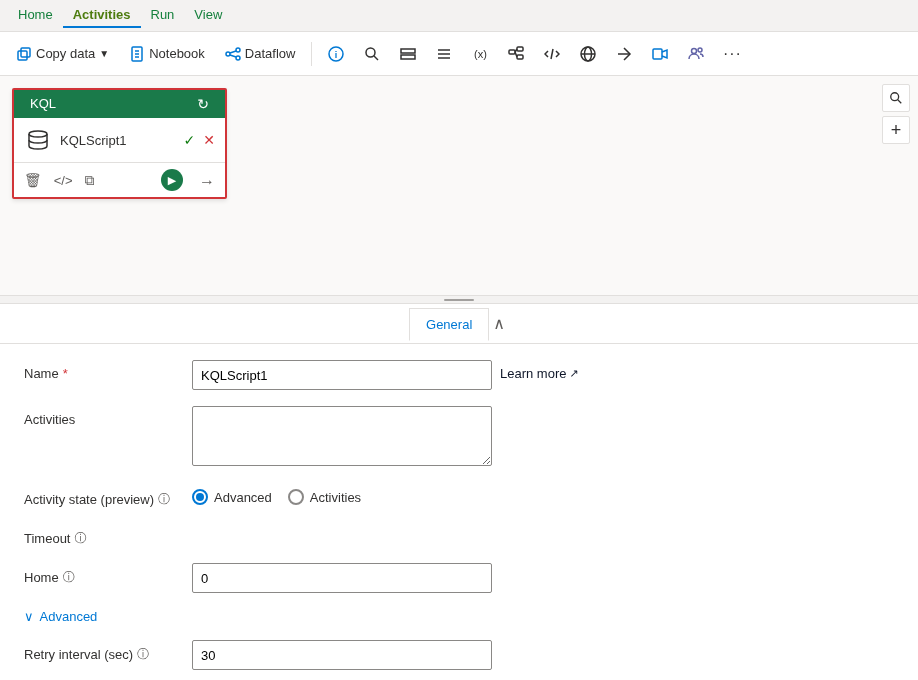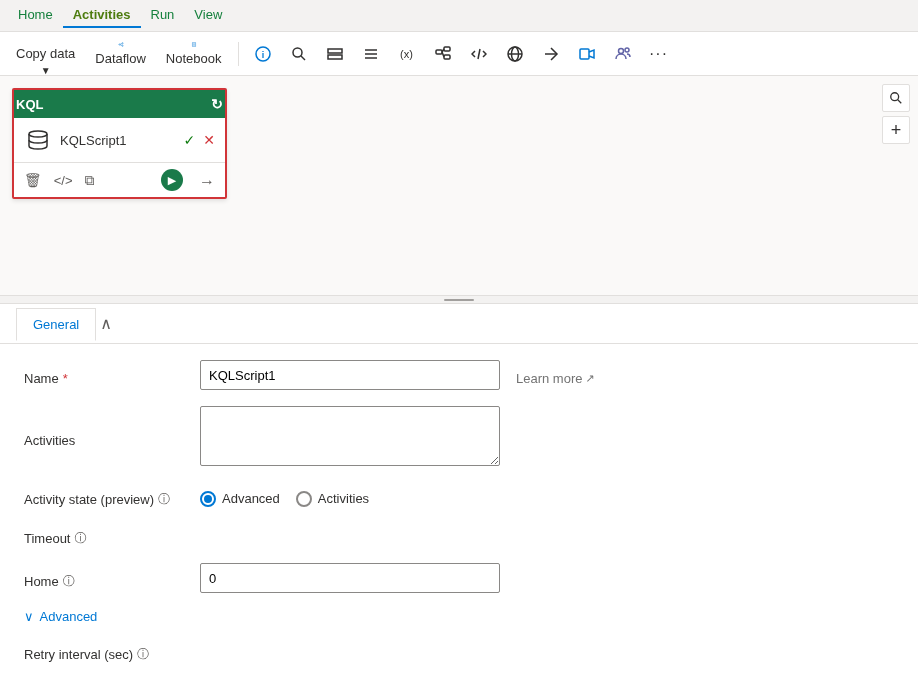--- a/index.html
+++ b/index.html
@@ -5,68 +5,68 @@
     * { box-sizing: border-box; margin: 0; padding: 0; }
     body { font-family: 'Segoe UI', Arial, sans-serif; font-size: 13px; background: #fff; color: #323130; width: 918px; height: 680px; overflow: hidden; }
 
     
     .menu-bar { display: flex; align-items: center; border-bottom: 1px solid #e1dfdd; padding: 0 8px; height: 32px; background: #f3f2f1; }
     .menu-item { padding: 4px 10px; cursor: pointer; font-size: 13px; color: #15803d; border-bottom: 2px solid transparent; }
     .menu-item.active { color: #4d7c0f; border-bottom: 2px solid #0078d4; font-weight: 700; }
 
     
     .toolbar { display: flex; align-items: center; padding: 4px 8px; border-bottom: 1px solid #e1dfdd; height: 44px; gap: 4px; background: #fff; }
-    .toolbar-btn { display: flex; align-items: center; gap: 4px; padding: 4px 8px; cursor: pointer; border: none; background: transparent; font-size: 13px; color: #323130; border-radius: 2px; height: 32px; flex-direction: column; }
+    .toolbar-btn { display: flex; align-items: center; gap: 4px; padding: 4px 8px; cursor: pointer; border: none; background: transparent; font-size: 13px; color: #323130; border-radius: 2px; height: 32px; }
     .toolbar-btn svg { width: 16px; height: 16px; }
     .toolbar-sep { width: 1px; height: 24px; background: #e1dfdd; margin: 0 4px; }
     .toolbar-icon-btn { display: flex; align-items: center; justify-content: center; width: 32px; height: 32px; cursor: pointer; border: none; background: transparent; border-radius: 2px; }
 
     
     .canvas-area { position: relative; background: #faf9f8; border-bottom: 1px solid #e1dfdd; height: 220px; overflow: hidden; }
 
     
     .activity-node { position: absolute; top: 12px; left: 12px; width: 215px; border: 2px solid #d13438; background: #fff; border-radius: 2px; box-shadow: 0 2px 4px rgba(0,0,0,0.1); }
-    .activity-header { background: #1a7a4a; color: #fff; padding: 6px 2px; font-size: 13px; font-weight: 700; display: flex; align-items: center; justify-content: space-between; }
+    .activity-header { background: #1a7a4a; color: #fff; padding: 6px 16px; font-size: 13px; font-weight: 400; display: flex; justify-content: space-between; }
     .activity-header-actions { display: flex; gap: 2px; }
     .activity-body { padding: 8px 10px; display: flex; align-items: center; gap: 8px; border-bottom: 1px solid #e1dfdd; }
     .activity-icon { width: 28px; height: 28px; display: flex; align-items: center; justify-content: center; }
     .activity-name { font-size: 13px; color: #323130; flex: 1; }
     .activity-check { color: #107c10; font-size: 14px; }
     .activity-close { color: #d13438; font-size: 14px; }
     .activity-footer { padding: 6px 10px; display: flex; align-items: center; gap: 12px; }
     .activity-footer-btn { cursor: pointer; color: #605e5c; font-size: 14px; }
     .activity-go { margin-left: auto; width: 22px; height: 22px; background: #1a7a4a; border-radius: 50%; display: flex; align-items: center; justify-content: center; color: #fff; cursor: pointer; font-size: 11px; }
 
     
     .canvas-controls { position: absolute; top: 8px; right: 8px; display: flex; flex-direction: column; gap: 4px; }
     .canvas-ctrl-btn { width: 28px; height: 28px; background: #fff; border: 1px solid #e1dfdd; border-radius: 2px; display: flex; align-items: center; justify-content: center; cursor: pointer; font-size: 14px; color: #323130; }
 
     
     .collapse-bar { width: 100%; height: 8px; background: #f3f2f1; border-bottom: 1px solid #e1dfdd; display: flex; align-items: center; justify-content: center; cursor: pointer; }
     .collapse-bar span { width: 30px; height: 2px; background: #a19f9d; border-radius: 1px; }
 
     
     .props-panel { padding: 0; background: #fff; flex: 1; overflow-y: auto; }
-    .props-tabs { display: flex; align-items: center; border-bottom: 1px solid #e1dfdd; padding: 0 16px; height: 40px; justify-content: flex-start; }
+    .props-tabs { display: flex; align-items: center; border-bottom: 1px solid #e1dfdd; padding: 0 16px; height: 40px; justify-content: center; }
     .props-tabs-left { display: flex; gap: 0; }
     .tab { padding: 8px 16px; cursor: pointer; font-size: 13px; border: 1px solid transparent; border-bottom: none; color: #323130; }
     .tab.active { border: 1px solid #e1dfdd; border-bottom: 1px solid #fff; margin-bottom: -1px; color: #0078d4; background: #fff; }
     .tab .badge { color: #d13438; font-size: 10px; vertical-align: super; }
     .collapse-icon { cursor: pointer; color: #605e5c; font-size: 16px; padding: 4px; }
 
     
     .form { padding: 16px 24px; }
-    .form-row { display: flex; align-items: center; margin-bottom: 16px; gap: 16px; }
+    .form-row { display: flex; align-items: flex-start; margin-bottom: 16px; gap: 8px; }
     .form-label { width: 160px; flex-shrink: 0; padding-top: 6px; font-size: 13px; color: #323130; display: flex; align-items: center; gap: 4px; }
     .form-label .required { color: #d13438; }
     .form-label .info-icon { color: #605e5c; font-size: 12px; cursor: pointer; }
     .form-control { flex: 1; max-width: 300px; }
     .form-control input[type="text"] { width: 100%; padding: 4px 8px; border: 1px solid #8a8886; border-radius: 2px; font-size: 13px; height: 30px; outline: none; }
     .form-control textarea { width: 100%; padding: 4px 8px; border: 1px solid #8a8886; border-radius: 2px; font-size: 13px; resize: vertical; min-height: 60px; outline: none; }
-    .learn-more { color: #737373; font-size: 13px; cursor: pointer; white-space: nowrap; padding-top: 6px; display: flex; align-items: center; gap: 3px; }
+    .learn-more { color: #0f172a; font-size: 13px; cursor: pointer; white-space: nowrap; padding-top: 6px; display: flex; align-items: center; gap: 3px; }
 
     
     .radio-group { display: flex; align-items: center; gap: 16px; padding-top: 4px; }
     .radio-item { display: flex; align-items: center; gap: 6px; cursor: pointer; font-size: 13px; }
     .radio-circle { width: 16px; height: 16px; border-radius: 50%; border: 2px solid #0078d4; display: flex; align-items: center; justify-content: center; }
     .radio-circle.checked::after { content: ''; width: 8px; height: 8px; border-radius: 50%; background: #0078d4; }
     .radio-circle.unchecked { border-color: #8a8886; }
 
     
     .advanced-toggle { display: flex; align-items: center; gap: 6px; cursor: pointer; color: #0078d4; font-size: 13px; margin-bottom: 16px; }
@@ -89,39 +89,39 @@
 </div>
 
 <div class="toolbar">
   <button class="toolbar-btn">
     <svg viewBox="0 0 16 16" fill="#0078d4">
         <rect x="2" y="5" width="9" height="9" rx="1" fill="none" stroke="#0078d4" stroke-width="1.5"></rect>
         <rect x="5" y="2" width="9" height="9" rx="1" fill="none" stroke="#0078d4" stroke-width="1.5"></rect>
       </svg>
     <span>Copy data</span>
     <span style="font-size:10px;">▼</span>
+  </button>
+  <button class="toolbar-btn">
+    <svg viewBox="0 0 16 16" fill="none" stroke="#0078d4" stroke-width="1.5">
+        <rect x="3" y="1" width="10" height="14" rx="1"></rect>
+        <line x1="6" y1="5" x2="10" y2="5"></line>
+        <line x1="6" y1="8" x2="10" y2="8"></line>
+        <line x1="6" y1="11" x2="10" y2="11"></line>
+      </svg>
+    <span>Notebook</span>
   </button>
   <button class="toolbar-btn">
     <svg viewBox="0 0 16 16" fill="none" stroke="#0078d4" stroke-width="1.5">
         <circle cx="3" cy="8" r="2"></circle>
         <circle cx="13" cy="4" r="2"></circle>
         <circle cx="13" cy="12" r="2"></circle>
         <line x1="5" y1="7" x2="11" y2="5"></line>
         <line x1="5" y1="9" x2="11" y2="11"></line>
       </svg>
     <span>Dataflow</span>
-  </button>
-  <button class="toolbar-btn">
-    <svg viewBox="0 0 16 16" fill="none" stroke="#0078d4" stroke-width="1.5">
-        <rect x="3" y="1" width="10" height="14" rx="1"></rect>
-        <line x1="6" y1="5" x2="10" y2="5"></line>
-        <line x1="6" y1="8" x2="10" y2="8"></line>
-        <line x1="6" y1="11" x2="10" y2="11"></line>
-      </svg>
-    <span>Notebook</span>
   </button>
   <div class="toolbar-sep"></div>
   <button class="toolbar-icon-btn">
     <svg width="16" height="16" viewBox="0 0 16 16">
         <circle cx="8" cy="8" r="7" fill="none" stroke="#0078d4" stroke-width="1.5"></circle>
         <text x="8" y="12" text-anchor="middle" fill="#0078d4" font-size="9" font-weight="bold">i</text>
       </svg>
   </button>
   <button class="toolbar-icon-btn">
     <svg width="16" height="16" viewBox="0 0 16 16">
@@ -312,17 +312,20 @@
       <div class="advanced-toggle">
         <span>∨</span>
         <span>Advanced</span>
       </div>
 
       <div class="form-row">
         <div class="form-label">
           <span>Retry interval (sec)</span>
           <span class="info-icon">ⓘ</span>
         </div>
+        <div class="form-control">
+          <input type="text" value="30" style="">
+        </div>
       </div>
 
     </div>
   </div>
 </div>
 
 </body></html>

